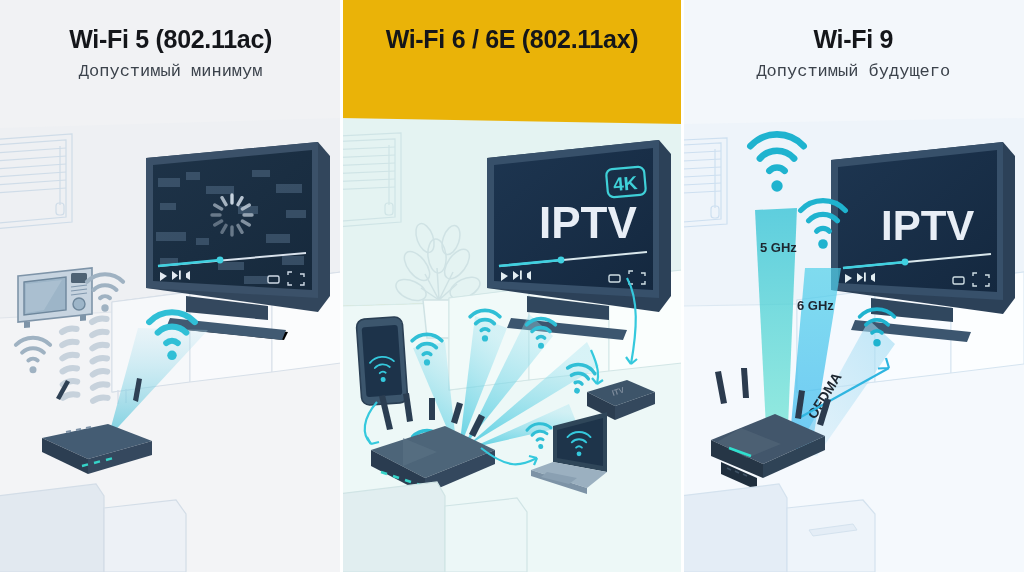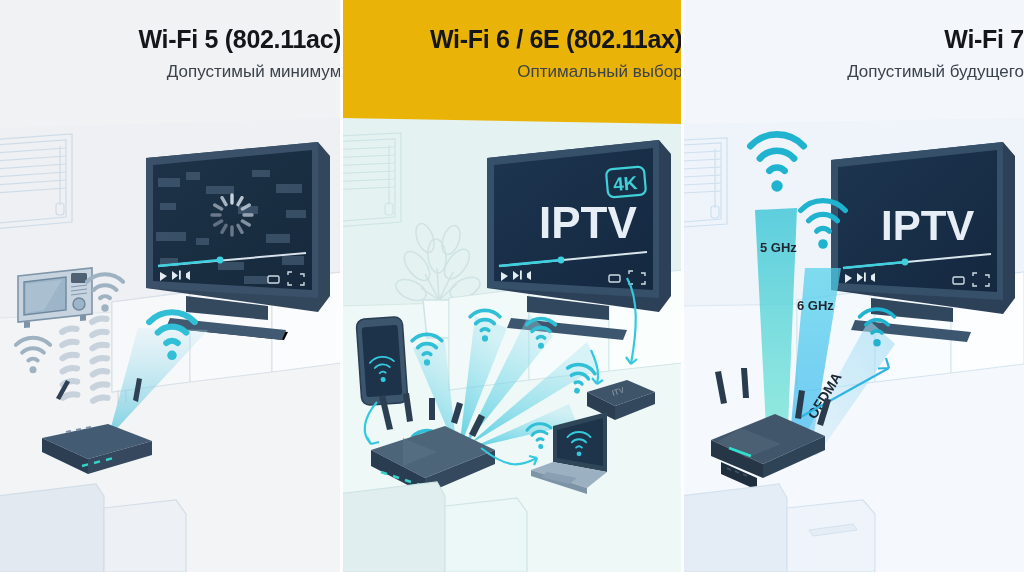--- a/index.html
+++ b/index.html
@@ -4,23 +4,23 @@
 <style>
   html,body{margin:0;padding:0;background:#fff;}
   body{font-family:"Liberation Sans","DejaVu Sans",sans-serif;}
   #stage{position:relative;width:1024px;height:572px;overflow:hidden;display:flex;}
   .panel{position:relative;width:341.33px;height:572px;overflow:hidden;}
   .panel.p1{background:#f1f2f4;}
   .panel.p2{background:#eab308;}
   .panel.p3{background:#f3f7fb;}
   .panel-divider{position:absolute;top:0;bottom:0;width:3px;background:#ffffff;z-index:60;}
 
-  .heading{position:absolute;left:0;right:0;top:26px;text-align:right;z-index:40;}
+  .heading{position:absolute;left:0;right:0;top:26px;text-align:center;z-index:40;}
   .h-title{font-size:25px;font-weight:bold;color:#14161a;letter-spacing:-0.3px;line-height:1.1;}
-  .h-sub{margin-top:9px;font-size:17px;color:#3b424b;line-height:1.1;}
+  .h-sub{margin-top:9px;font-size:17px;color:#3b424b;line-height:1.1;font-family:Liberation Mono, monospace;}
 
   .layer{position:absolute;inset:0;}
   svg{display:block;overflow:visible;}
 
   .wifi-label{font-size:13px;font-weight:bold;fill:#1d2630;font-family:"Liberation Sans",sans-serif;}
   .ofdma-label{font-size:14px;font-weight:bold;fill:#1d2630;font-family:"Liberation Sans",sans-serif;}
   .tv-text{font-family:"Liberation Sans",sans-serif;font-weight:bold;fill:#e8eef6;}
   .badge-text{font-family:"Liberation Sans",sans-serif;font-weight:bold;fill:#3fd0d8;}
   .box-text{font-family:"Liberation Sans",sans-serif;font-weight:bold;fill:#7e8c9c;}
 </style>
@@ -197,21 +197,20 @@
         <path d="M104 508 L176 500 L186 514 L186 572 L104 572 Z" fill="#edf1f6" stroke="#d3dde7" stroke-width="1.2"></path>
       </g>
     </svg>
   </div>
 
   <div class="panel-divider" style="left:340px"></div>
 
   <div class="panel p2">
     <div class="heading">
       <div class="h-title">Wi-Fi 6 / 6E (802.11ax)</div>
-      <div class="h-sub">Оптимальный выбор</div>
     </div>
 
     <svg class="layer" width="341" height="572" viewBox="0 0 341 572">
       <defs>
         <linearGradient id="beam2" x1="0" y1="1" x2="0.3" y2="0">
           <stop offset="0" stop-color="#3fc8de" stop-opacity="0.85"></stop>
           <stop offset="1" stop-color="#9fe2ef" stop-opacity="0.35"></stop>
         </linearGradient>
         <linearGradient id="scr2" x1="0" y1="0" x2="1" y2="1">
           <stop offset="0" stop-color="#1d3550"></stop>
@@ -384,21 +383,21 @@
         <path d="M-20 496 L96 482 L104 496 L104 572 L-20 572 Z" fill="#e1eef0" stroke="#d0e4e5" stroke-width="1.2"></path>
         <path d="M104 506 L176 498 L186 512 L186 572 L104 572 Z" fill="#ecf7f7" stroke="#d0e4e5" stroke-width="1.2"></path>
       </g>
     </svg>
   </div>
 
   <div class="panel-divider" style="left:681px"></div>
 
   <div class="panel p3">
     <div class="heading">
-      <div class="h-title">Wi-Fi 7</div>
+      <div class="h-title">Wi-Fi 9</div>
       <div class="h-sub">Допустимый будущего</div>
     </div>
 
     <svg class="layer" width="341" height="572" viewBox="0 0 341 572">
       <defs>
         <linearGradient id="beam5g" x1="0" y1="0" x2="0" y2="1">
           <stop offset="0" stop-color="#35c3d6" stop-opacity="0.95"></stop>
           <stop offset="1" stop-color="#6fe6d2" stop-opacity="0.85"></stop>
         </linearGradient>
         <linearGradient id="beam6g" x1="0" y1="0" x2="0" y2="1">

